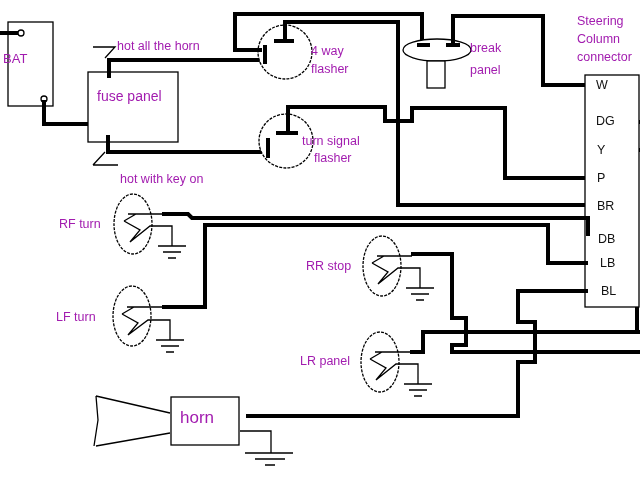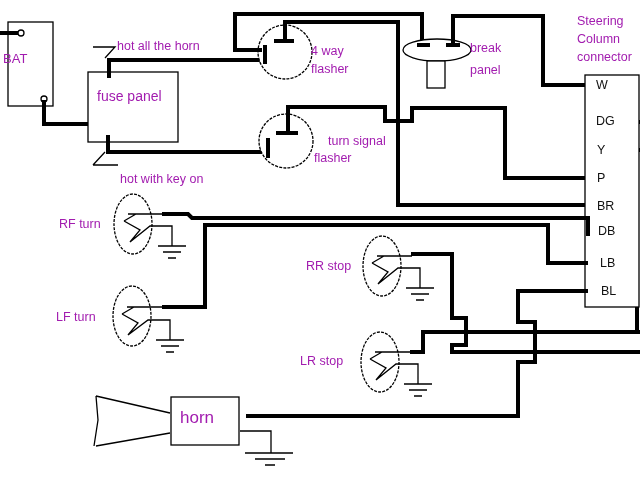--- a/index.html
+++ b/index.html
@@ -78,36 +78,36 @@
   <path class="thin" d="M245 453 H293 M255 459 H285 M265 465 H275"></path>
 </svg>
 
 <div class="lbl" style="left:3px;top:52px;font-size:13px">BAT</div>
 <div class="lbl" style="left:97px;top:89px;font-size:14px">fuse panel</div>
 <div class="lbl" style="left:117px;top:39px">hot all the horn</div>
 <div class="lbl" style="left:120px;top:172px">hot with key on</div>
 
 <div class="lbl" style="left:311px;top:44px">4 way</div>
 <div class="lbl" style="left:311px;top:62px">flasher</div>
-<div class="lbl" style="left:328px;top:134px">turn signal</div>
+<div class="lbl" style="left:302px;top:134px">turn signal</div>
 <div class="lbl" style="left:314px;top:151px">flasher</div>
 <div class="lbl" style="left:470px;top:41px">break</div>
 <div class="lbl" style="left:470px;top:63px">panel</div>
 
 <div class="lbl" style="left:577px;top:14px">Steering</div>
 <div class="lbl" style="left:577px;top:32px">Column</div>
 <div class="lbl" style="left:577px;top:50px">connector</div>
 
 <div class="pin" style="left:596px;top:78px">W</div>
 <div class="pin" style="left:596px;top:114px">DG</div>
 <div class="pin" style="left:597px;top:143px">Y</div>
 <div class="pin" style="left:597px;top:171px">P</div>
 <div class="pin" style="left:597px;top:199px">BR</div>
-<div class="pin" style="left:598px;top:224px">DB</div>
+<div class="pin" style="left:598px;top:232px">DB</div>
 <div class="pin" style="left:600px;top:256px">LB</div>
 <div class="pin" style="left:601px;top:284px">BL</div>
 
 <div class="lbl" style="left:59px;top:217px">RF turn</div>
 <div class="lbl" style="left:56px;top:310px">LF turn</div>
 <div class="lbl" style="left:306px;top:259px">RR stop</div>
-<div class="lbl" style="left:300px;top:354px">LR stop</div>
+<div class="lbl" style="left:300px;top:354px">LR panel</div>
 <div class="lbl" style="left:180px;top:411px;font-size:17px">horn</div>
 </div>
 
 </body></html>

